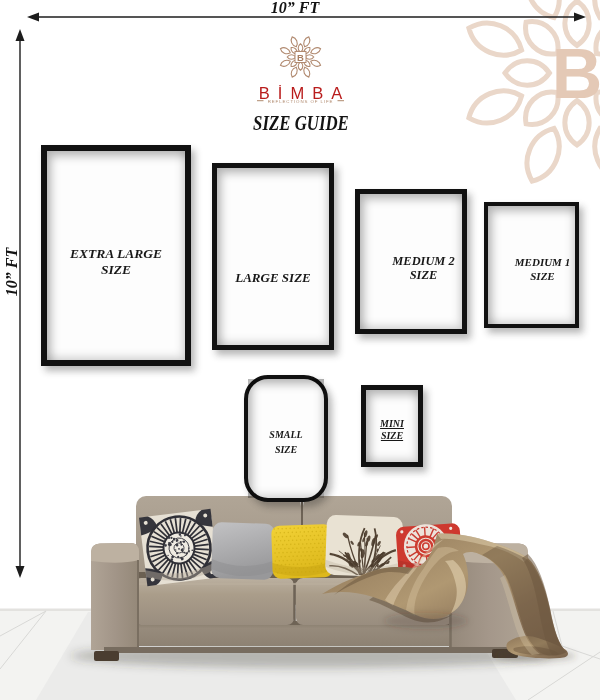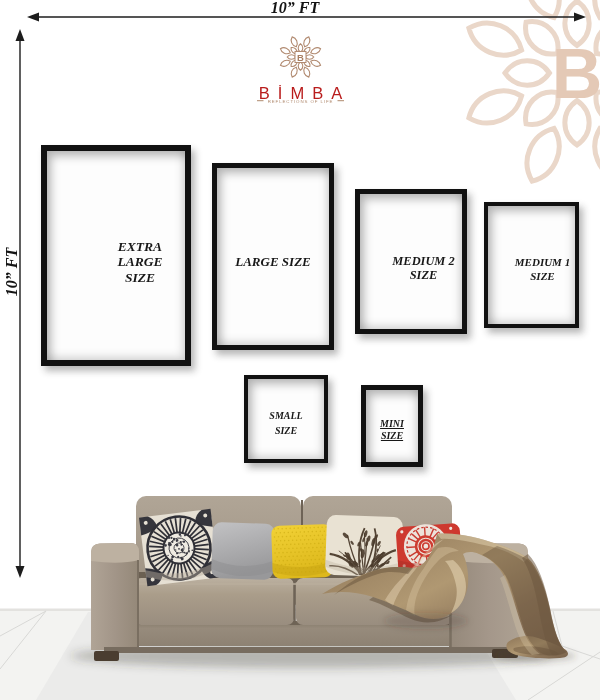--- a/index.html
+++ b/index.html
@@ -529,38 +529,39 @@
       <ellipse cx="426" cy="621" rx="42" ry="8" fill="rgba(60,50,40,0.18)" filter="url(#blur3)"></ellipse>
     </g>
   </svg>
 
   <div class="serifbi" style="position:absolute;left:245px;top:-1px;width:100px;text-align:center;font-size:16px;">10” FT</div>
 
   <div class="serifbi" style="position:absolute;left:-38px;top:263px;width:100px;text-align:center;font-size:16px;transform:rotate(-90deg);">10” FT</div>
 
   <div style="position:absolute;left:200px;top:84px;width:201px;text-align:center;font-size:16.5px;font-weight:normal;color:#b91c1c;letter-spacing:8px;text-indent:8px;">BİMBA</div>
 
-
-  <div class="frame" style="left:41px;top:145px;width:150px;height:221px;border-width:6px;padding-left:48px;">
+  <div class="serifbi" style="position:absolute;left:200px;top:112px;width:202px;text-align:center;font-size:20px;"><span style="display:inline-block;transform:scaleX(0.84);transform-origin:50% 50%;">SIZE GUIDE</span></div>
+
+  <div class="frame" style="left:41px;top:145px;width:150px;height:221px;border-width:6px;">
     <div class="mat"></div>
     <div class="flabel" style="font-size:13.5px;line-height:1.15;top:6.5px;">EXTRA LARGE<br>SIZE</div>
   </div>
   <div class="frame" style="left:212px;top:163px;width:122px;height:187px;border-width:5.5px;">
     <div class="mat"></div>
-    <div class="flabel" style="font-size:13px;line-height:1.15;top:6px;">LARGE SIZE</div>
+    <div class="flabel" style="font-size:13px;line-height:1.15;top:22px;">LARGE SIZE</div>
   </div>
   <div class="frame" style="left:355px;top:189px;width:112px;height:145px;border-width:5px;">
     <div class="mat"></div>
     <div class="flabel" style="font-size:12.4px;line-height:1.12;top:7px;margin-left:25px;">MEDIUM 2<br>SIZE</div>
   </div>
   <div class="frame" style="left:484px;top:202px;width:95px;height:126px;border-width:4.5px;">
     <div class="mat"></div>
     <div class="flabel" style="font-size:11px;line-height:1.2;top:4.5px;margin-left:22px;">MEDIUM 1<br>SIZE</div>
   </div>
-  <div class="frame" style="left:244px;top:375px;width:84px;height:88px;border-width:4.5px;">
+  <div class="frame" style="left:244px;top:375px;width:84px;height:127px;border-width:4.5px;border-radius:24px;">
     <div class="mat"></div>
     <div class="flabel" style="font-size:10px;line-height:1.5;top:3.5px;">SMALL<br>SIZE</div>
   </div>
   <div class="frame" style="left:361px;top:385px;width:62px;height:82px;border-width:5.5px;">
     <div class="mat"></div>
     <div class="flabel" style="font-size:10px;line-height:1.16;top:3.5px;text-decoration:underline;">MINI<br>SIZE</div>
   </div>
 
 </div>
 

